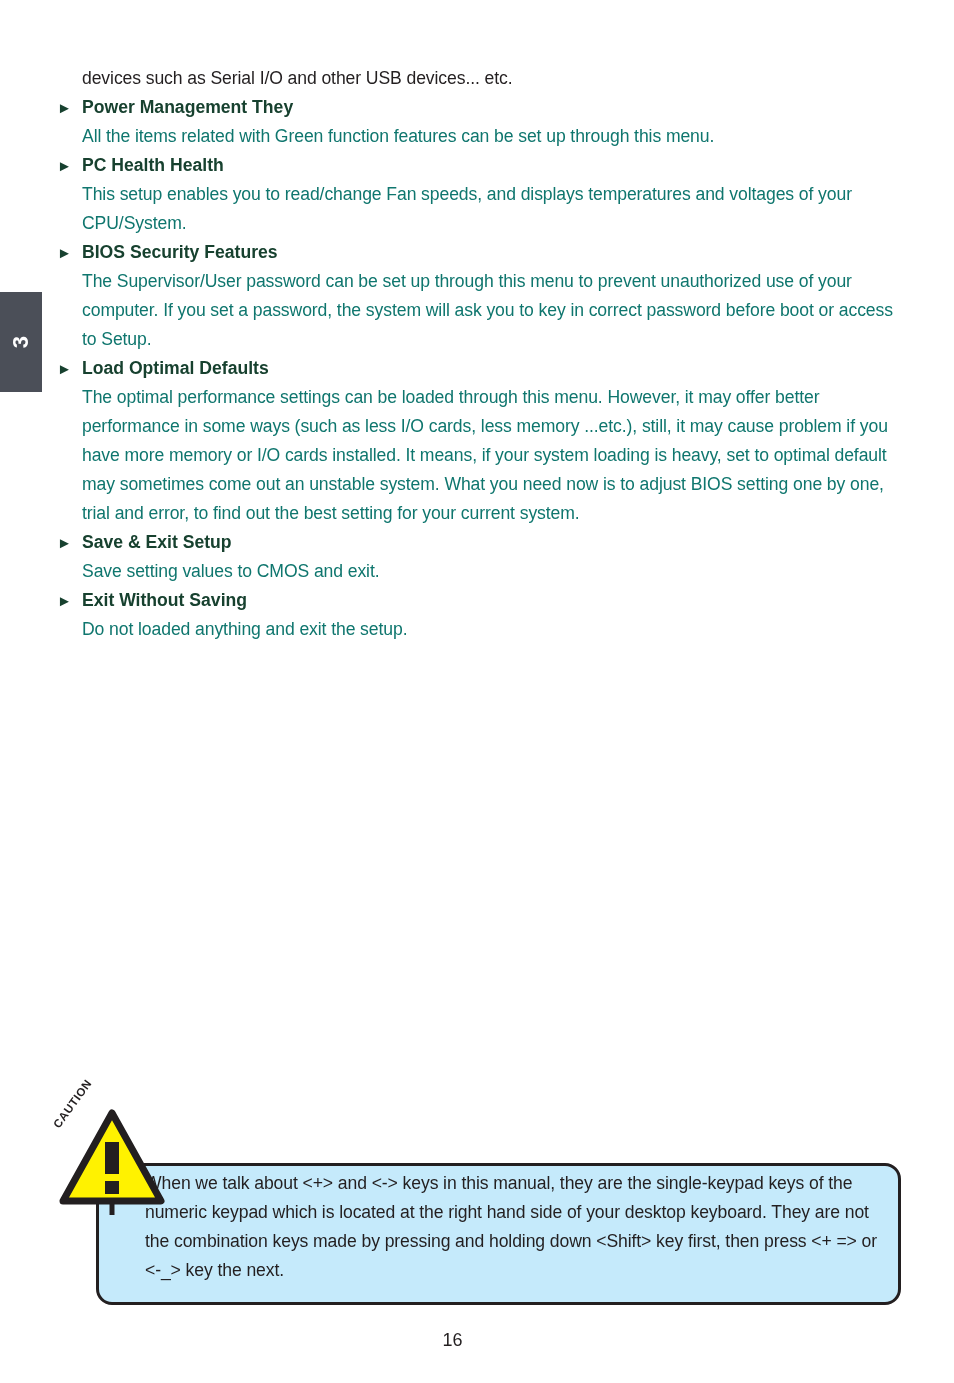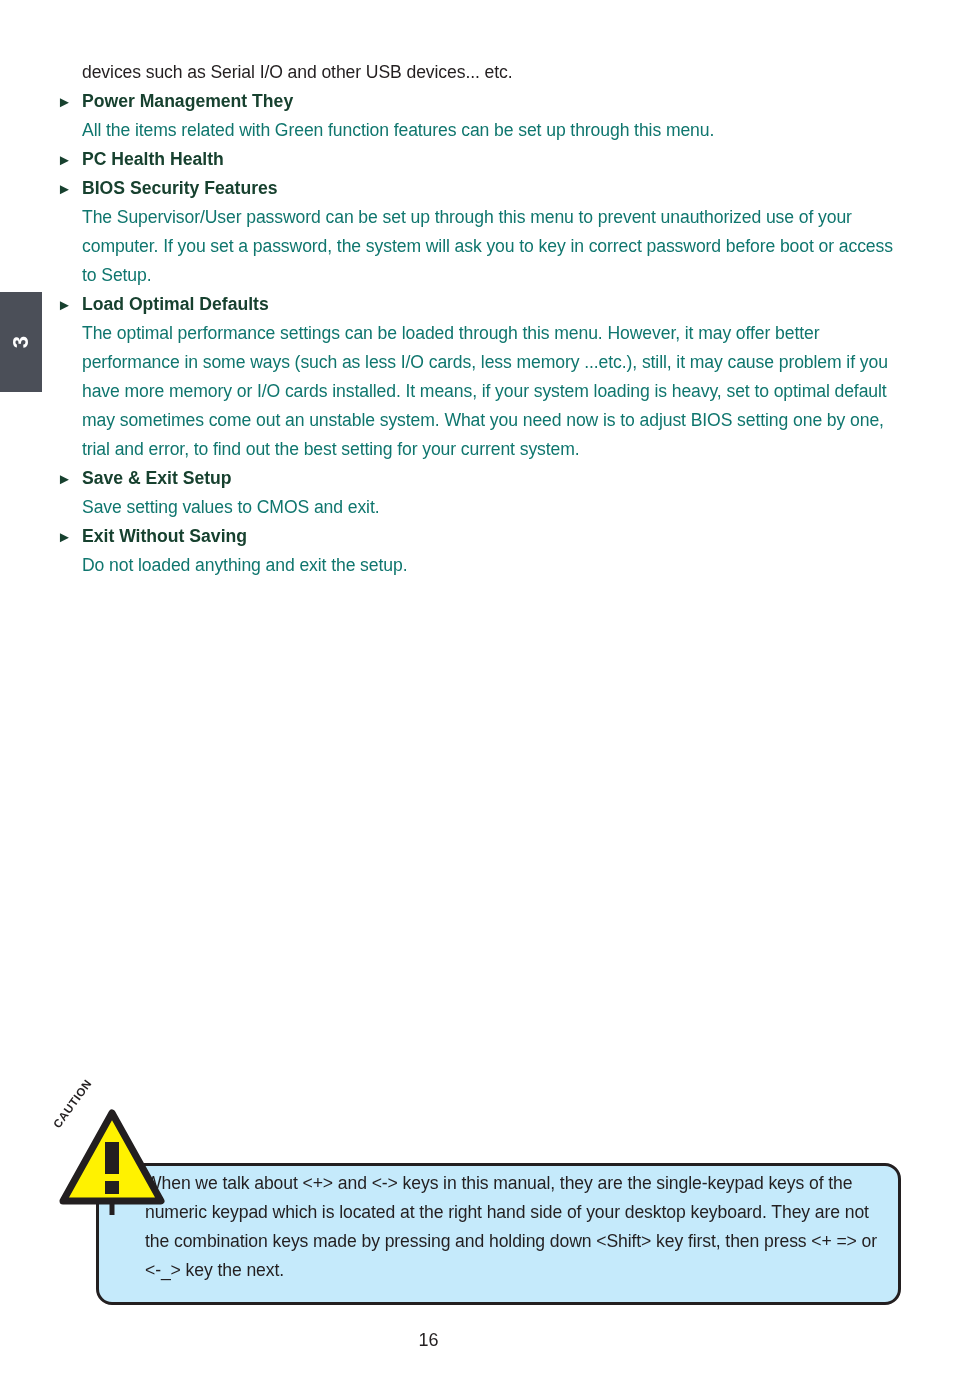--- a/index.html
+++ b/index.html
@@ -42,21 +42,21 @@
   
   .content {
     position: absolute;
     left: 57px;
     top: 58px;
     width: 845px;
   }
   .body-line {
     font-size: 17.6px;
     line-height: 29px;
-    margin: 0 0 0 25px;
+    margin: 6px 0 0 25px;
     color: #231f20;
     letter-spacing: -0.1px;
   }
   .para {
     font-size: 17.6px;
     line-height: 29px;
     margin: 0 0 0 25px;
     color: #0f766e;
     letter-spacing: -0.1px;
   }
@@ -135,20 +135,21 @@
 
   
   .page-number {
     position: absolute;
     left: 0;
     top: 1330px;
     width: 857px;
     text-align: center;
     font-size: 18px;
     color: #231f20;
+    padding-left: 24px;
   }
 </style>
 </head>
 <body>
 
 <div class="page">
 
   <div class="chapter-tab">
     <span class="num">3</span>
   </div>
@@ -163,20 +164,21 @@
         <span class="htext">Power Management They</span>
       </div>
       <p class="para">All the items related with Green function features can be set up through this menu.</p>
     </div>
 
     <div>
       <div class="heading">
         <span class="arrow">►</span>
         <span class="htext">PC Health Health</span>
       </div>
+      <p class="para">This setup enables you to read/change Fan speeds, and displays temperatures and voltages of your CPU/System.</p>
     </div>
 
     <div>
       <div class="heading">
         <span class="arrow">►</span>
         <span class="htext">BIOS Security Features</span>
       </div>
       <p class="para">The Supervisor/User password can be set up through this menu to prevent unauthorized use of your computer. If you set a password, the system will ask you to key in correct password before boot or access to Setup.</p>
     </div>
 

